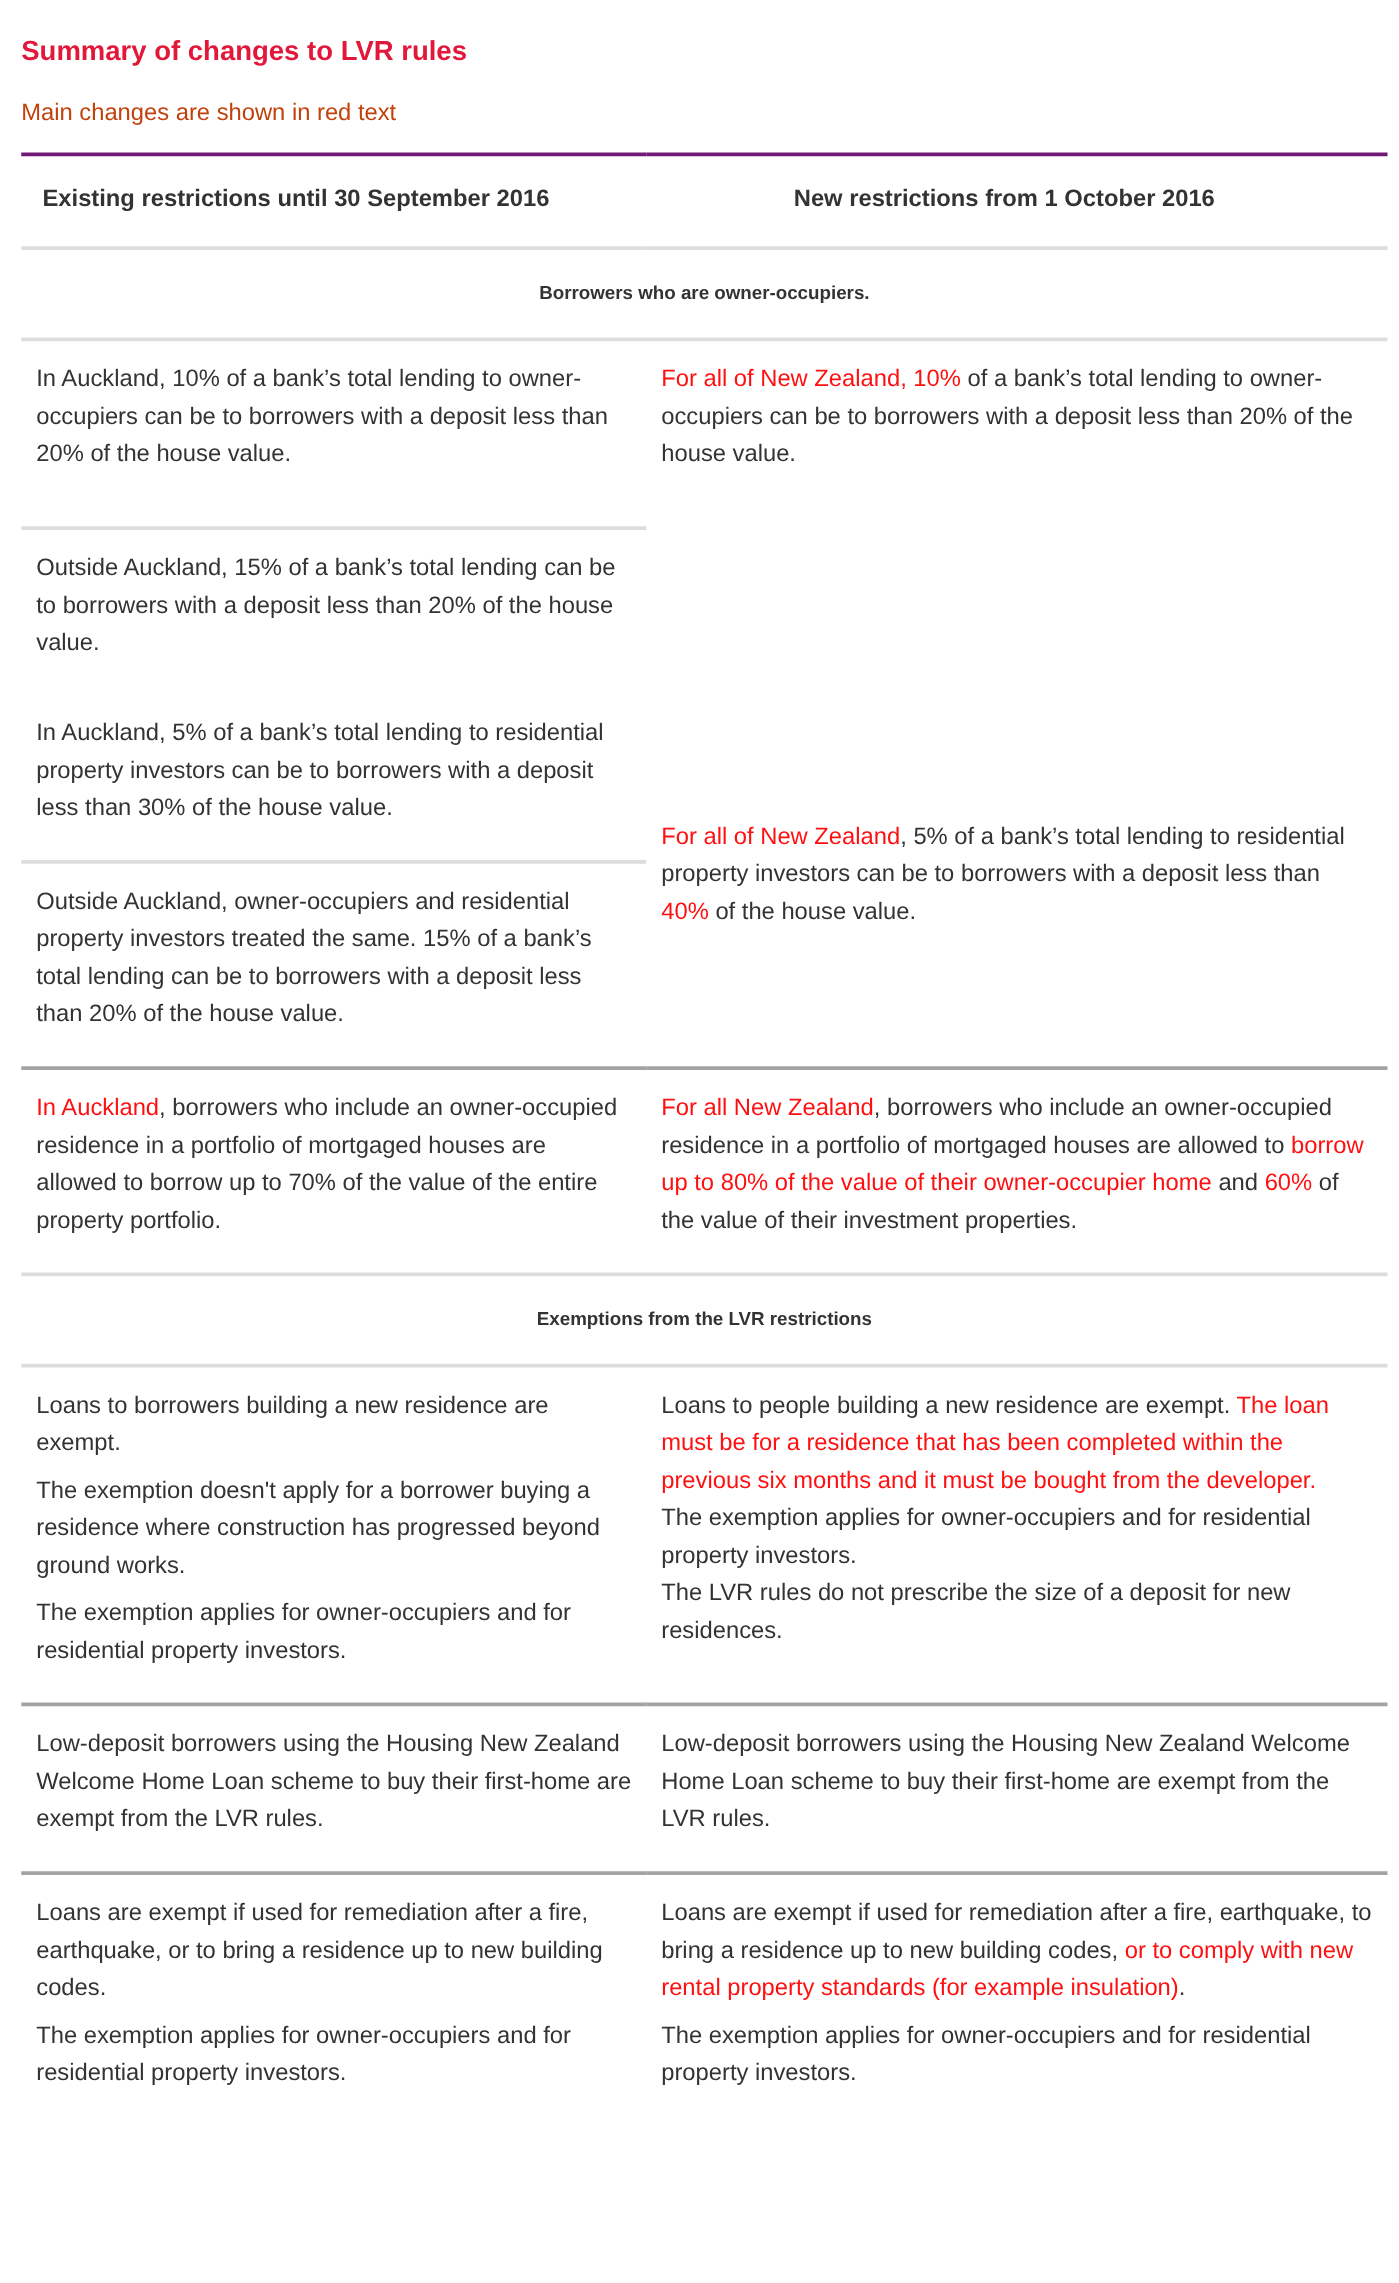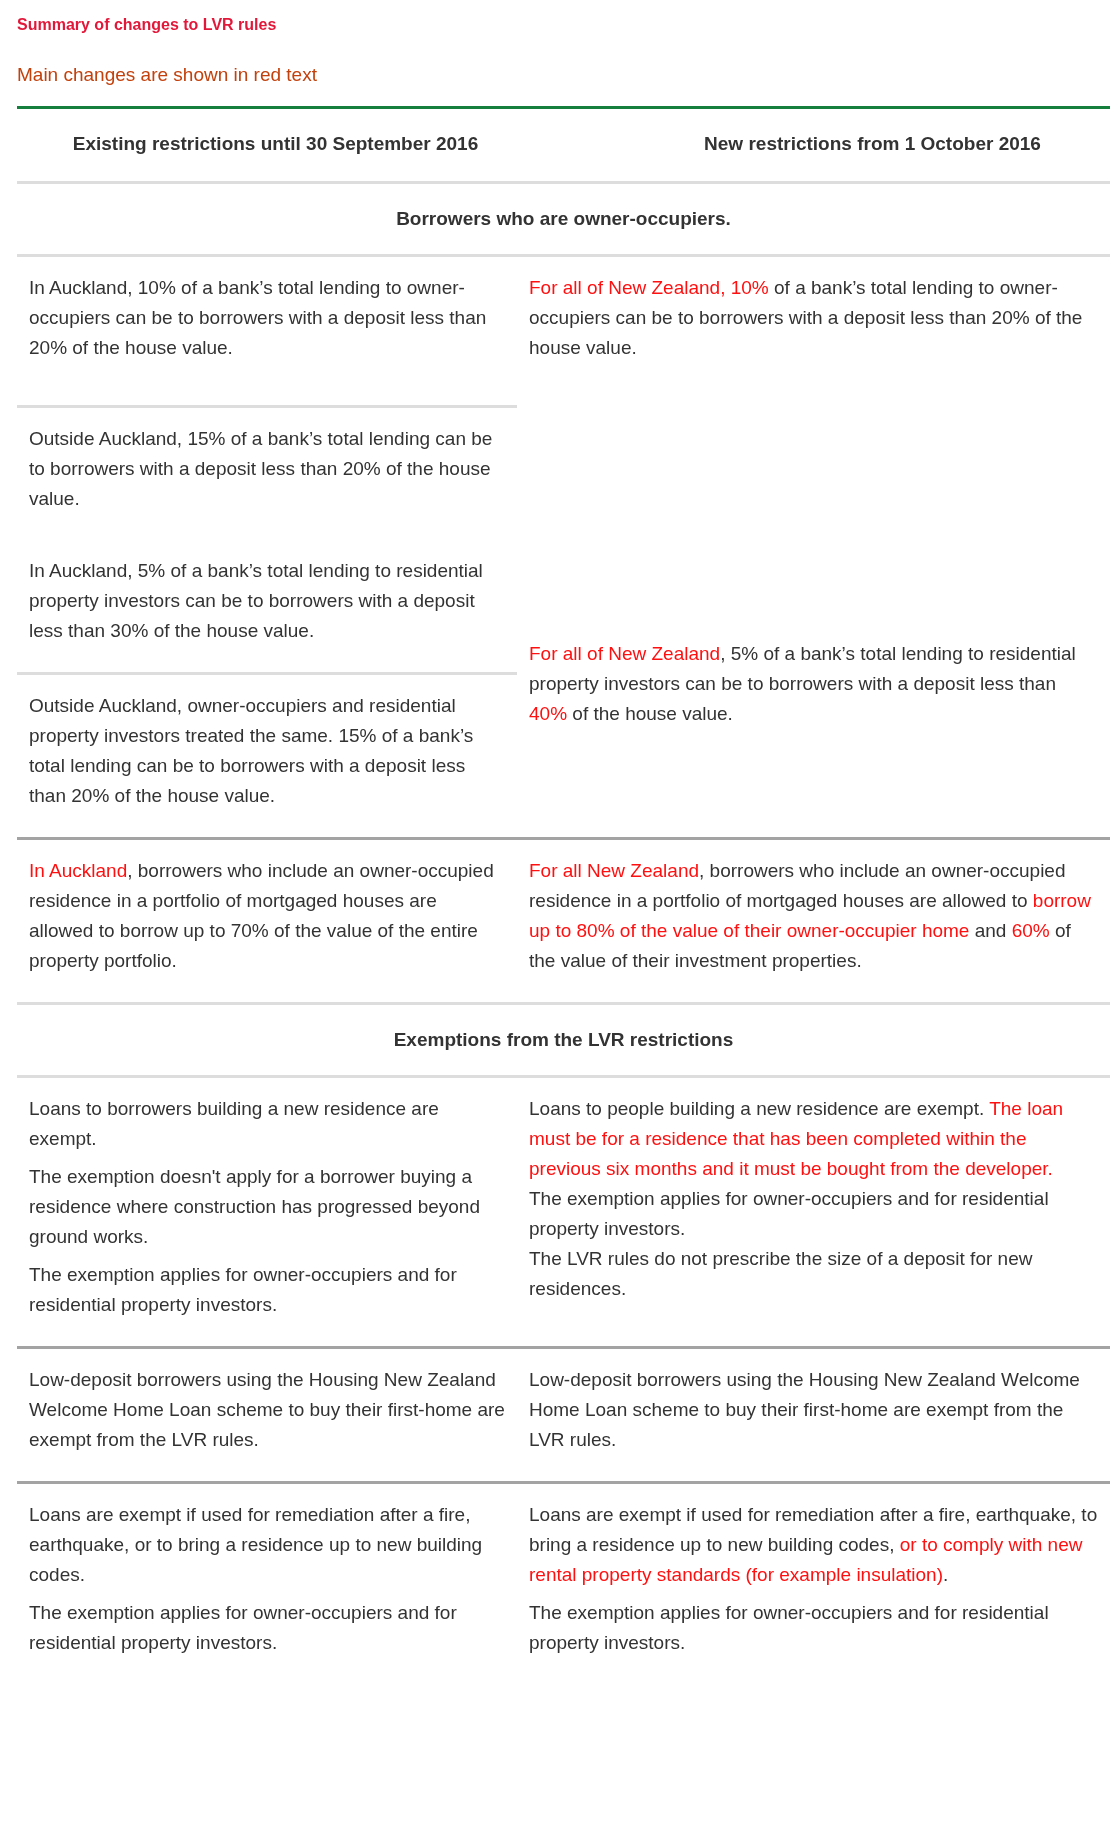--- a/index.html
+++ b/index.html
@@ -7,59 +7,59 @@
     width: 1119px;
     height: 1826px;
     overflow: hidden;
     font-family: "Liberation Sans", sans-serif;
     color: #333333;
   }
   .page { padding: 0 9px 0 17px; }
   .title {
     color: #e2183a;
     font-weight: bold;
-    font-size: 16px;
+    font-size: 22px;
     margin: 0;
-    padding-top: 12px;
+    padding-top: 28px;
     line-height: 26px;
   }
   .subtitle {
     color: #c2410c;
     font-size: 19px;
     margin: 0;
     padding-top: 26px;
     line-height: 22px;
   }
   table {
     width: 1093px;
     border-collapse: collapse;
     margin-top: 20px;
     font-size: 19px;
     line-height: 30px;
   }
   td, th { vertical-align: top; padding: 0; }
   .hdr-row th {
-    border-top: 3px solid #15803d;
+    border-top: 3px solid #701a75;
     border-bottom: 3px solid #dddddd;
     font-weight: bold;
-    text-align: center;
+    text-align: left;
     height: 70px;
     vertical-align: middle;
     padding-bottom: 2px;
     font-size: 19px;
   }
   .hdr-left { padding-left: 17px !important; width: 483px; }
   .hdr-right { padding-left: 118px !important; }
   .sec-row th {
     border-bottom: 3px solid #dddddd;
     font-weight: bold;
     text-align: center;
     height: 70px;
     vertical-align: middle;
-    font-size: 19px;
+    font-size: 15px;
   }
   .cell { padding: 16px 12px 26px 12px; }
   .cell p { margin: 0; }
   .cell p + p { margin-top: 8px; }
   .cell p.tight + p.tight { margin-top: 0; }
   .cell-left { width: 459px; }
   .sub-top { border-bottom: 3px solid #dddddd; }
   .row-sep td { border-top: 3px solid #a3a3a3; }
   .red { color: #ff1010; text-align: center; }
   .mid { vertical-align: middle; }

